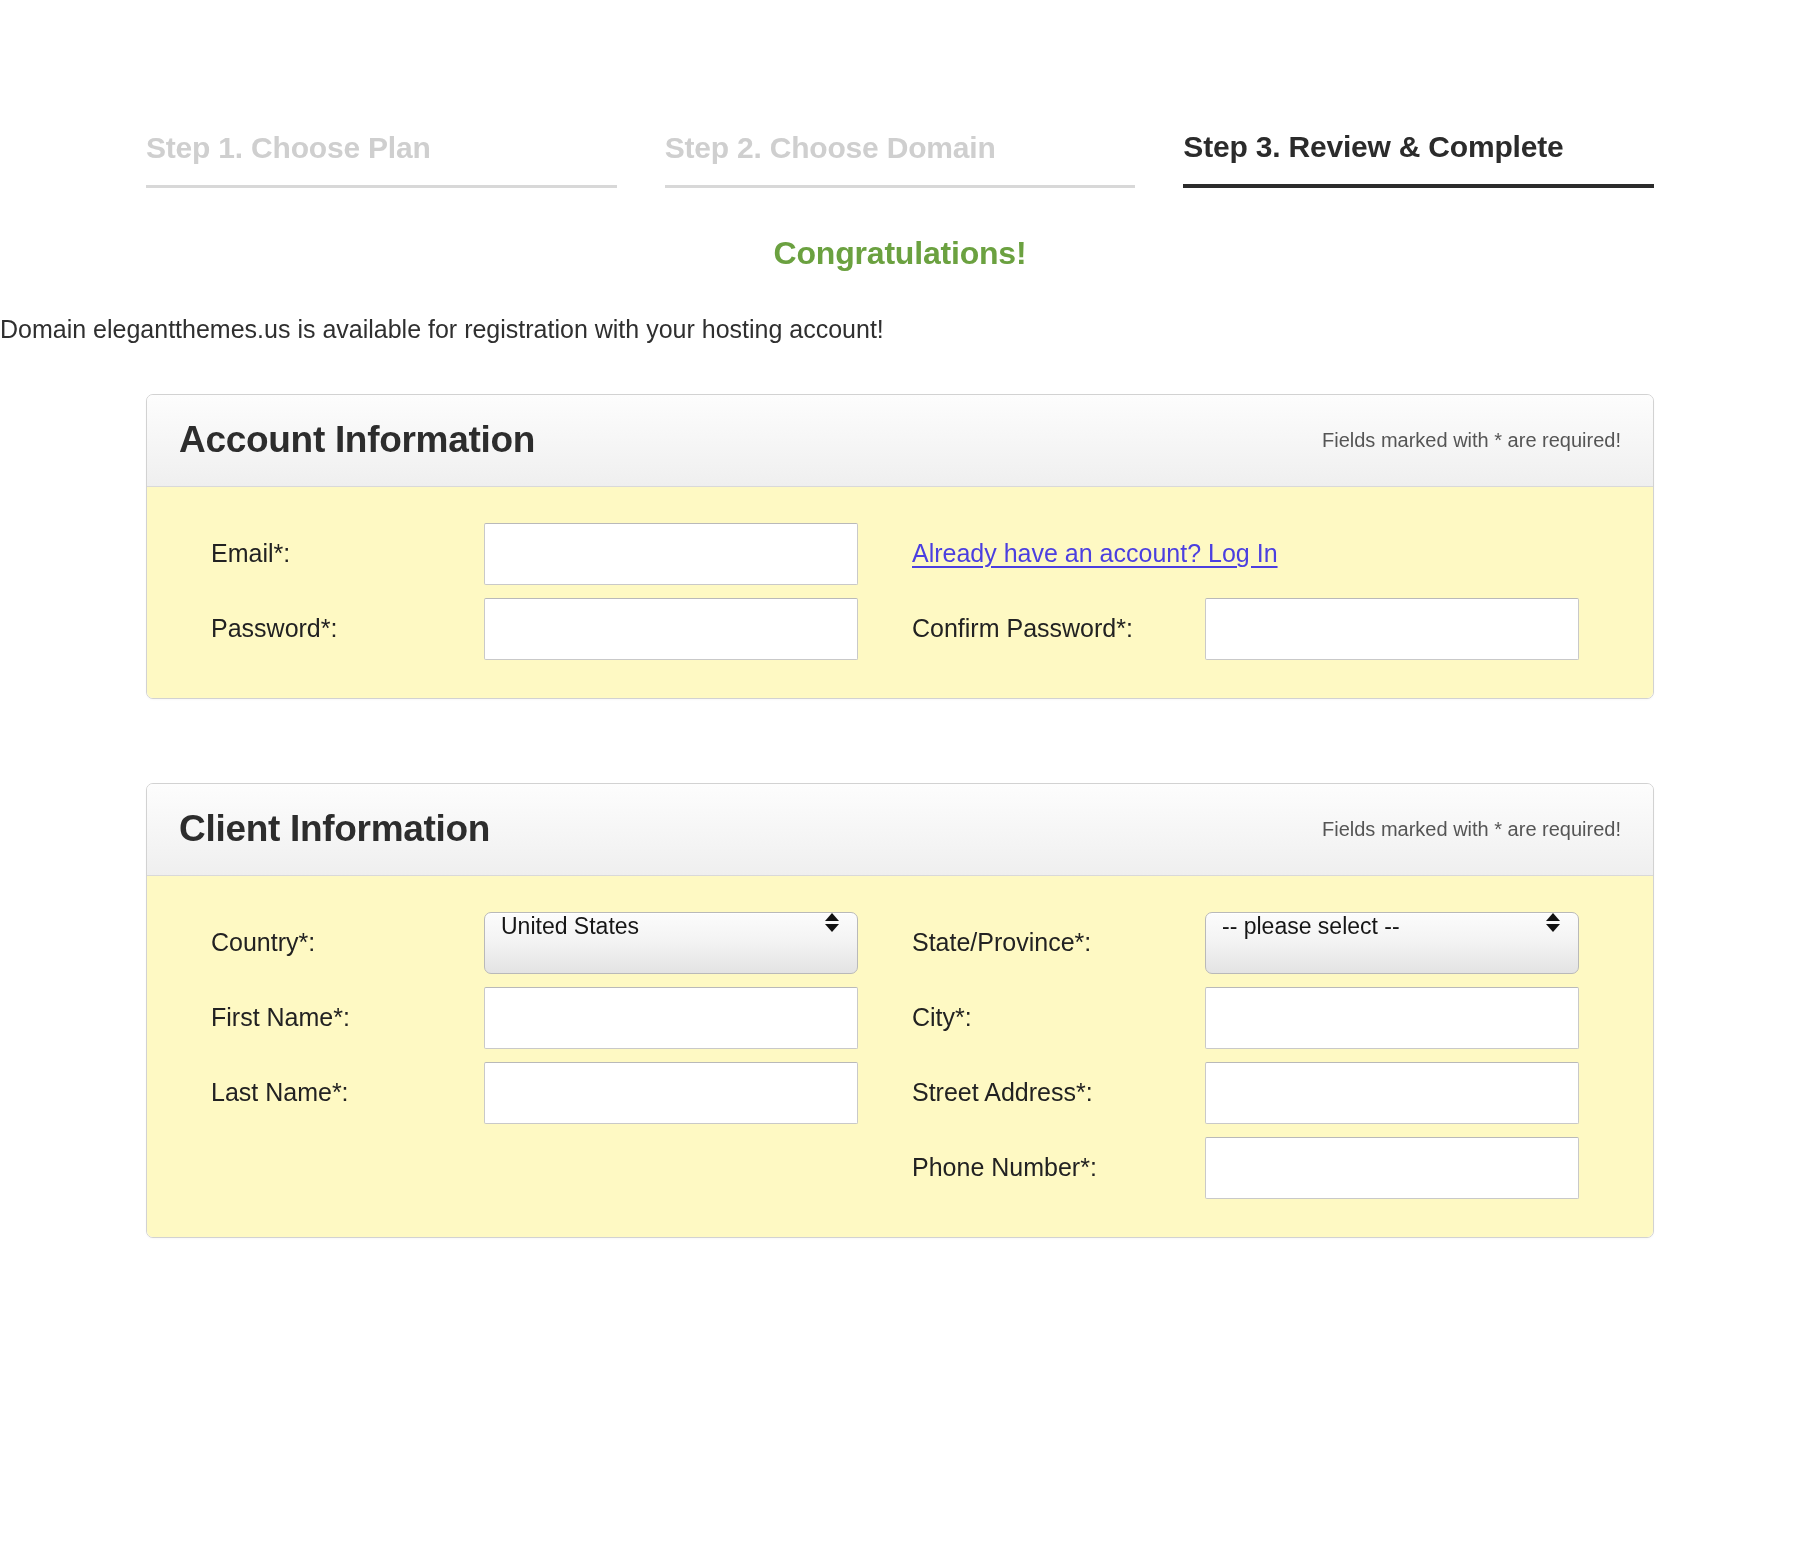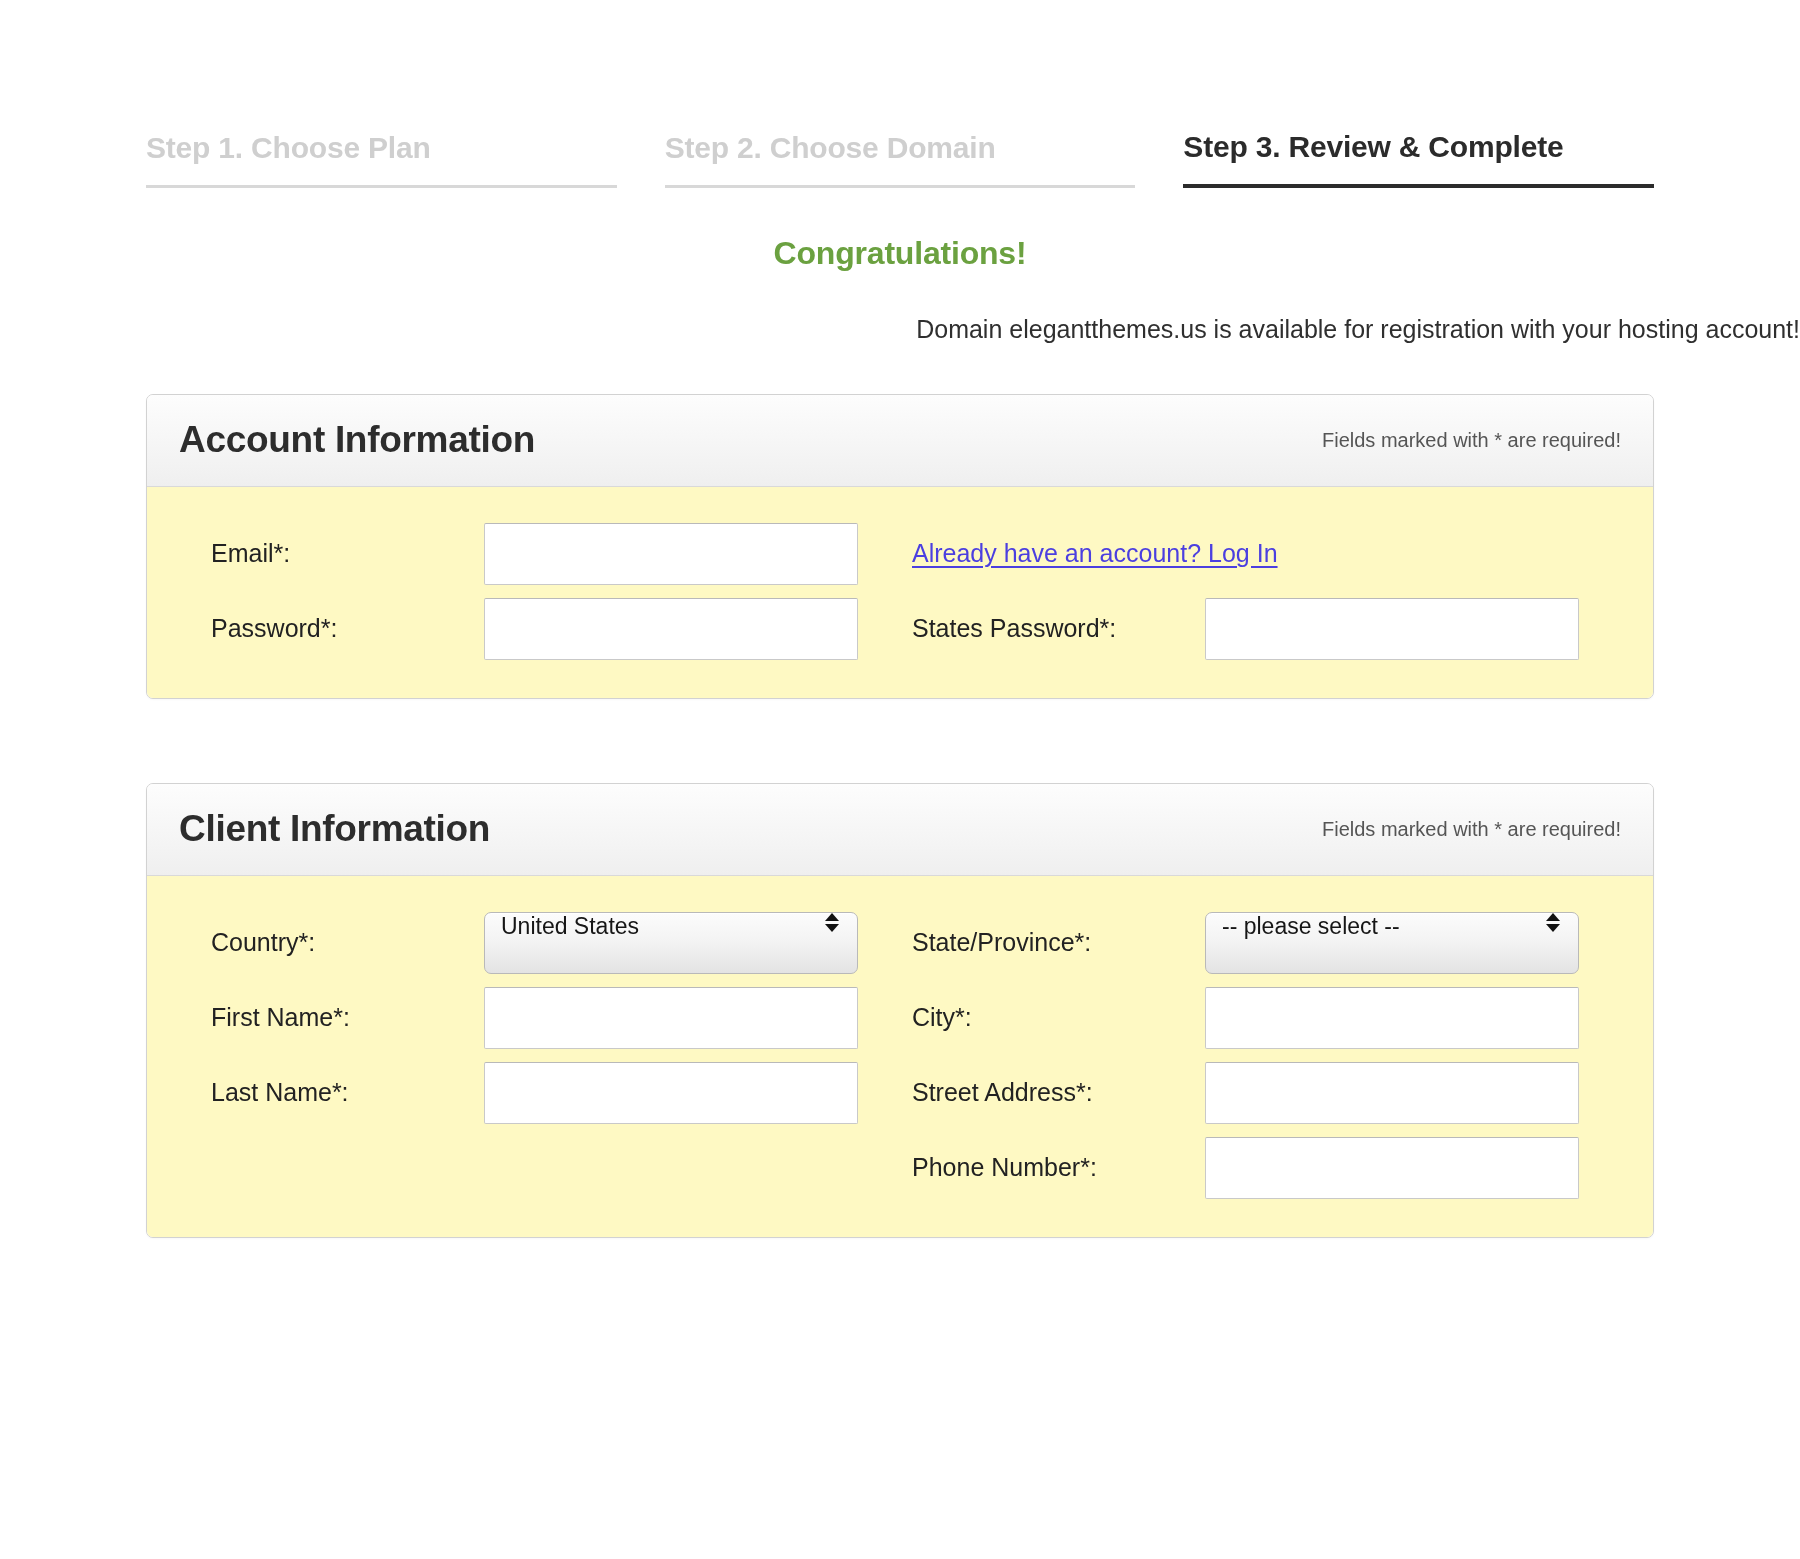--- a/index.html
+++ b/index.html
@@ -55,21 +55,21 @@
   
   .congrats {
     text-align: center;
     margin-top: 47px;
     font-size: 32px;
     font-weight: bold;
     color: #6ba140;
     letter-spacing: -0.2px;
   }
   .availability {
-    text-align: right;
+    text-align: left;
     margin-top: 43px;
     font-size: 25px;
     color: #2f2f2f;
     font-weight: normal;
   }
 
   
   .panel {
     margin: 0 146px;
     border: 1px solid #d2d2d2;
@@ -247,21 +247,21 @@
       </div>
 
       <div class="form-row">
         <div class="col left">
           <div class="lbl">Password*:</div>
           <div class="field-wrap">
             <input class="txt" type="password" value="" style="">
           </div>
         </div>
         <div class="col right">
-          <div class="lbl">States Password*:</div>
+          <div class="lbl">Confirm Password*:</div>
           <div class="field-wrap">
             <input class="txt" type="password" value="" style="">
           </div>
         </div>
       </div>
 
     </div>
   </div>
 
   <div class="panel client">

